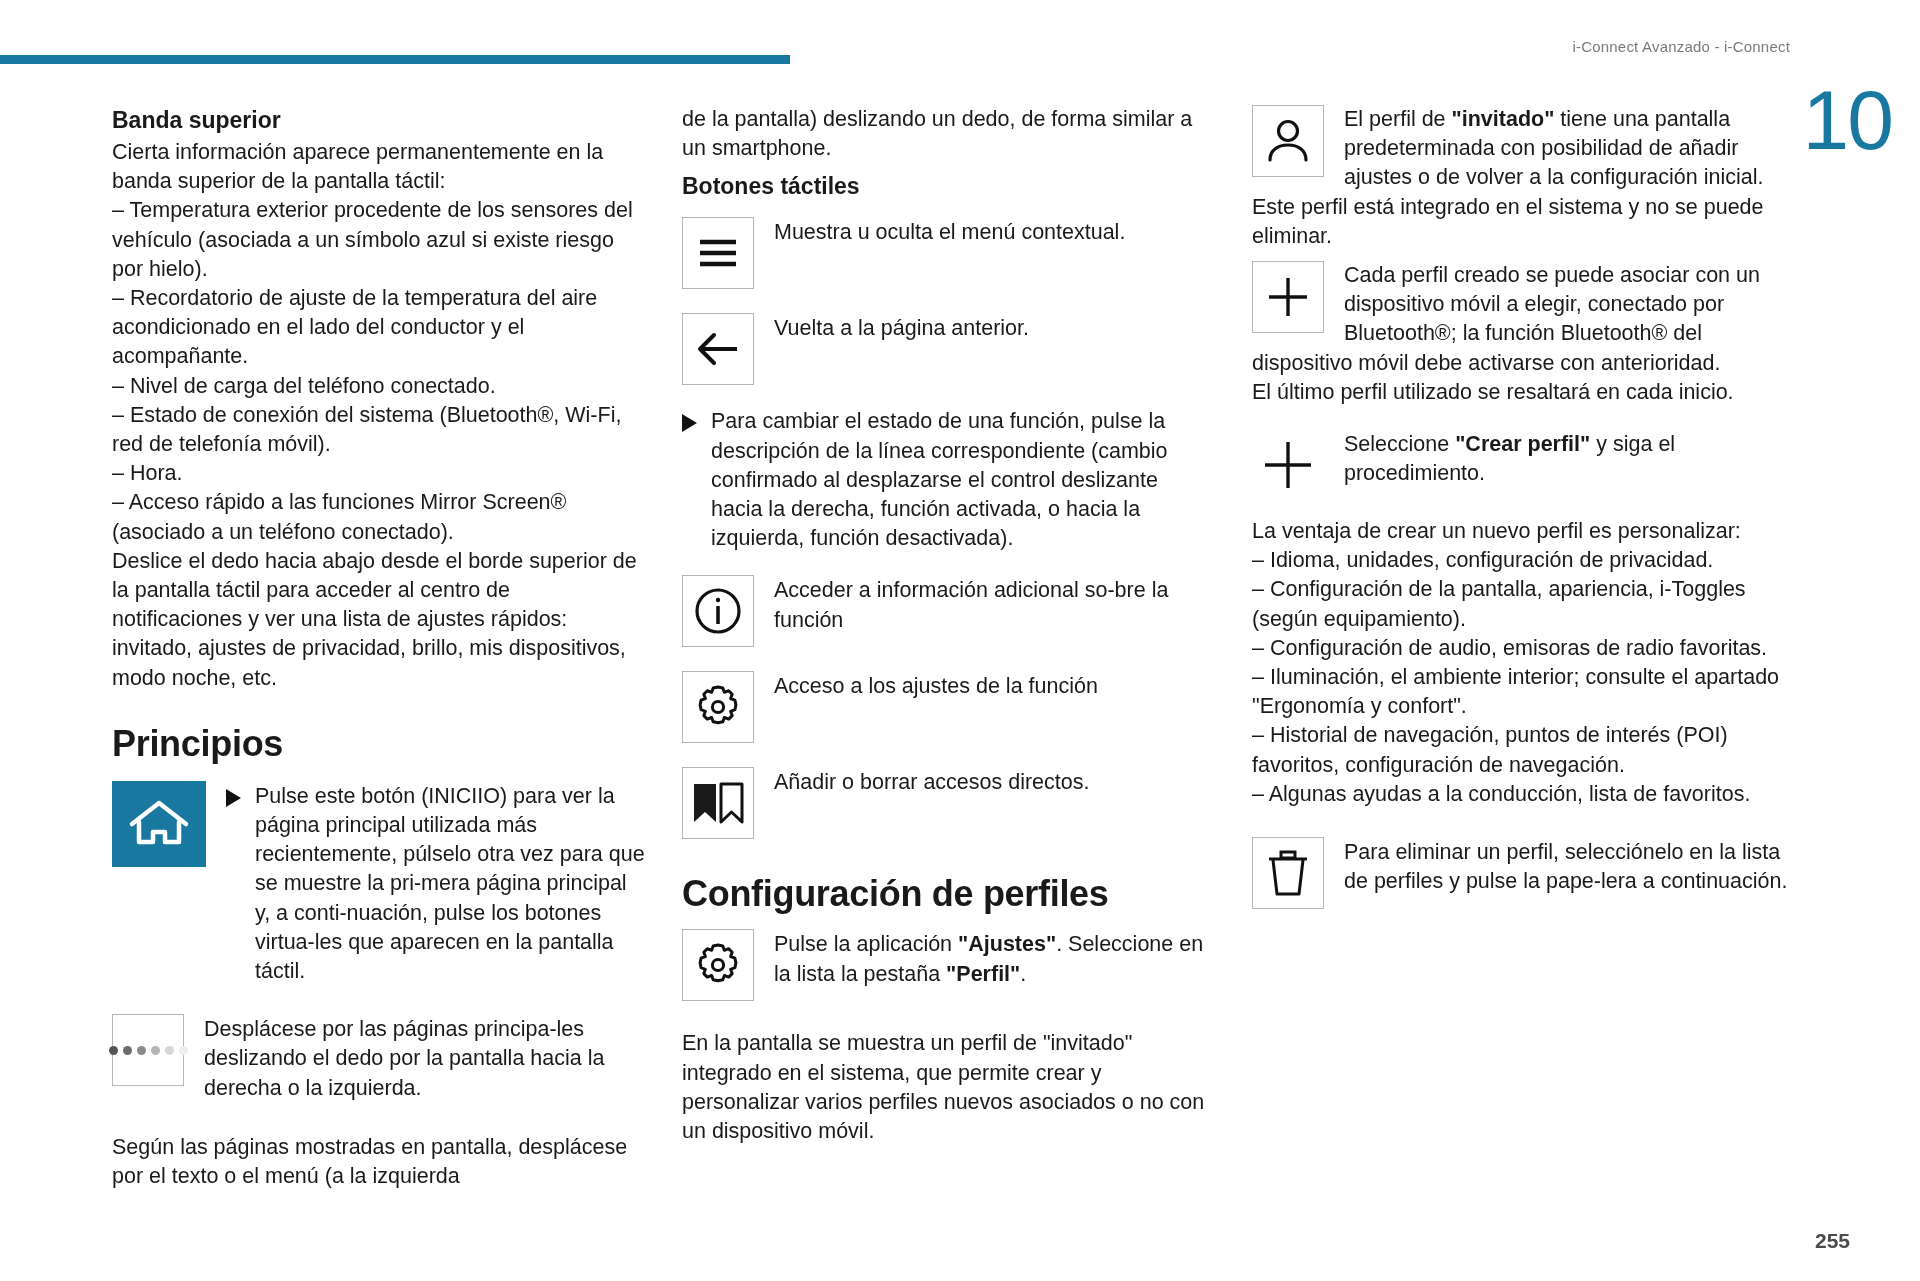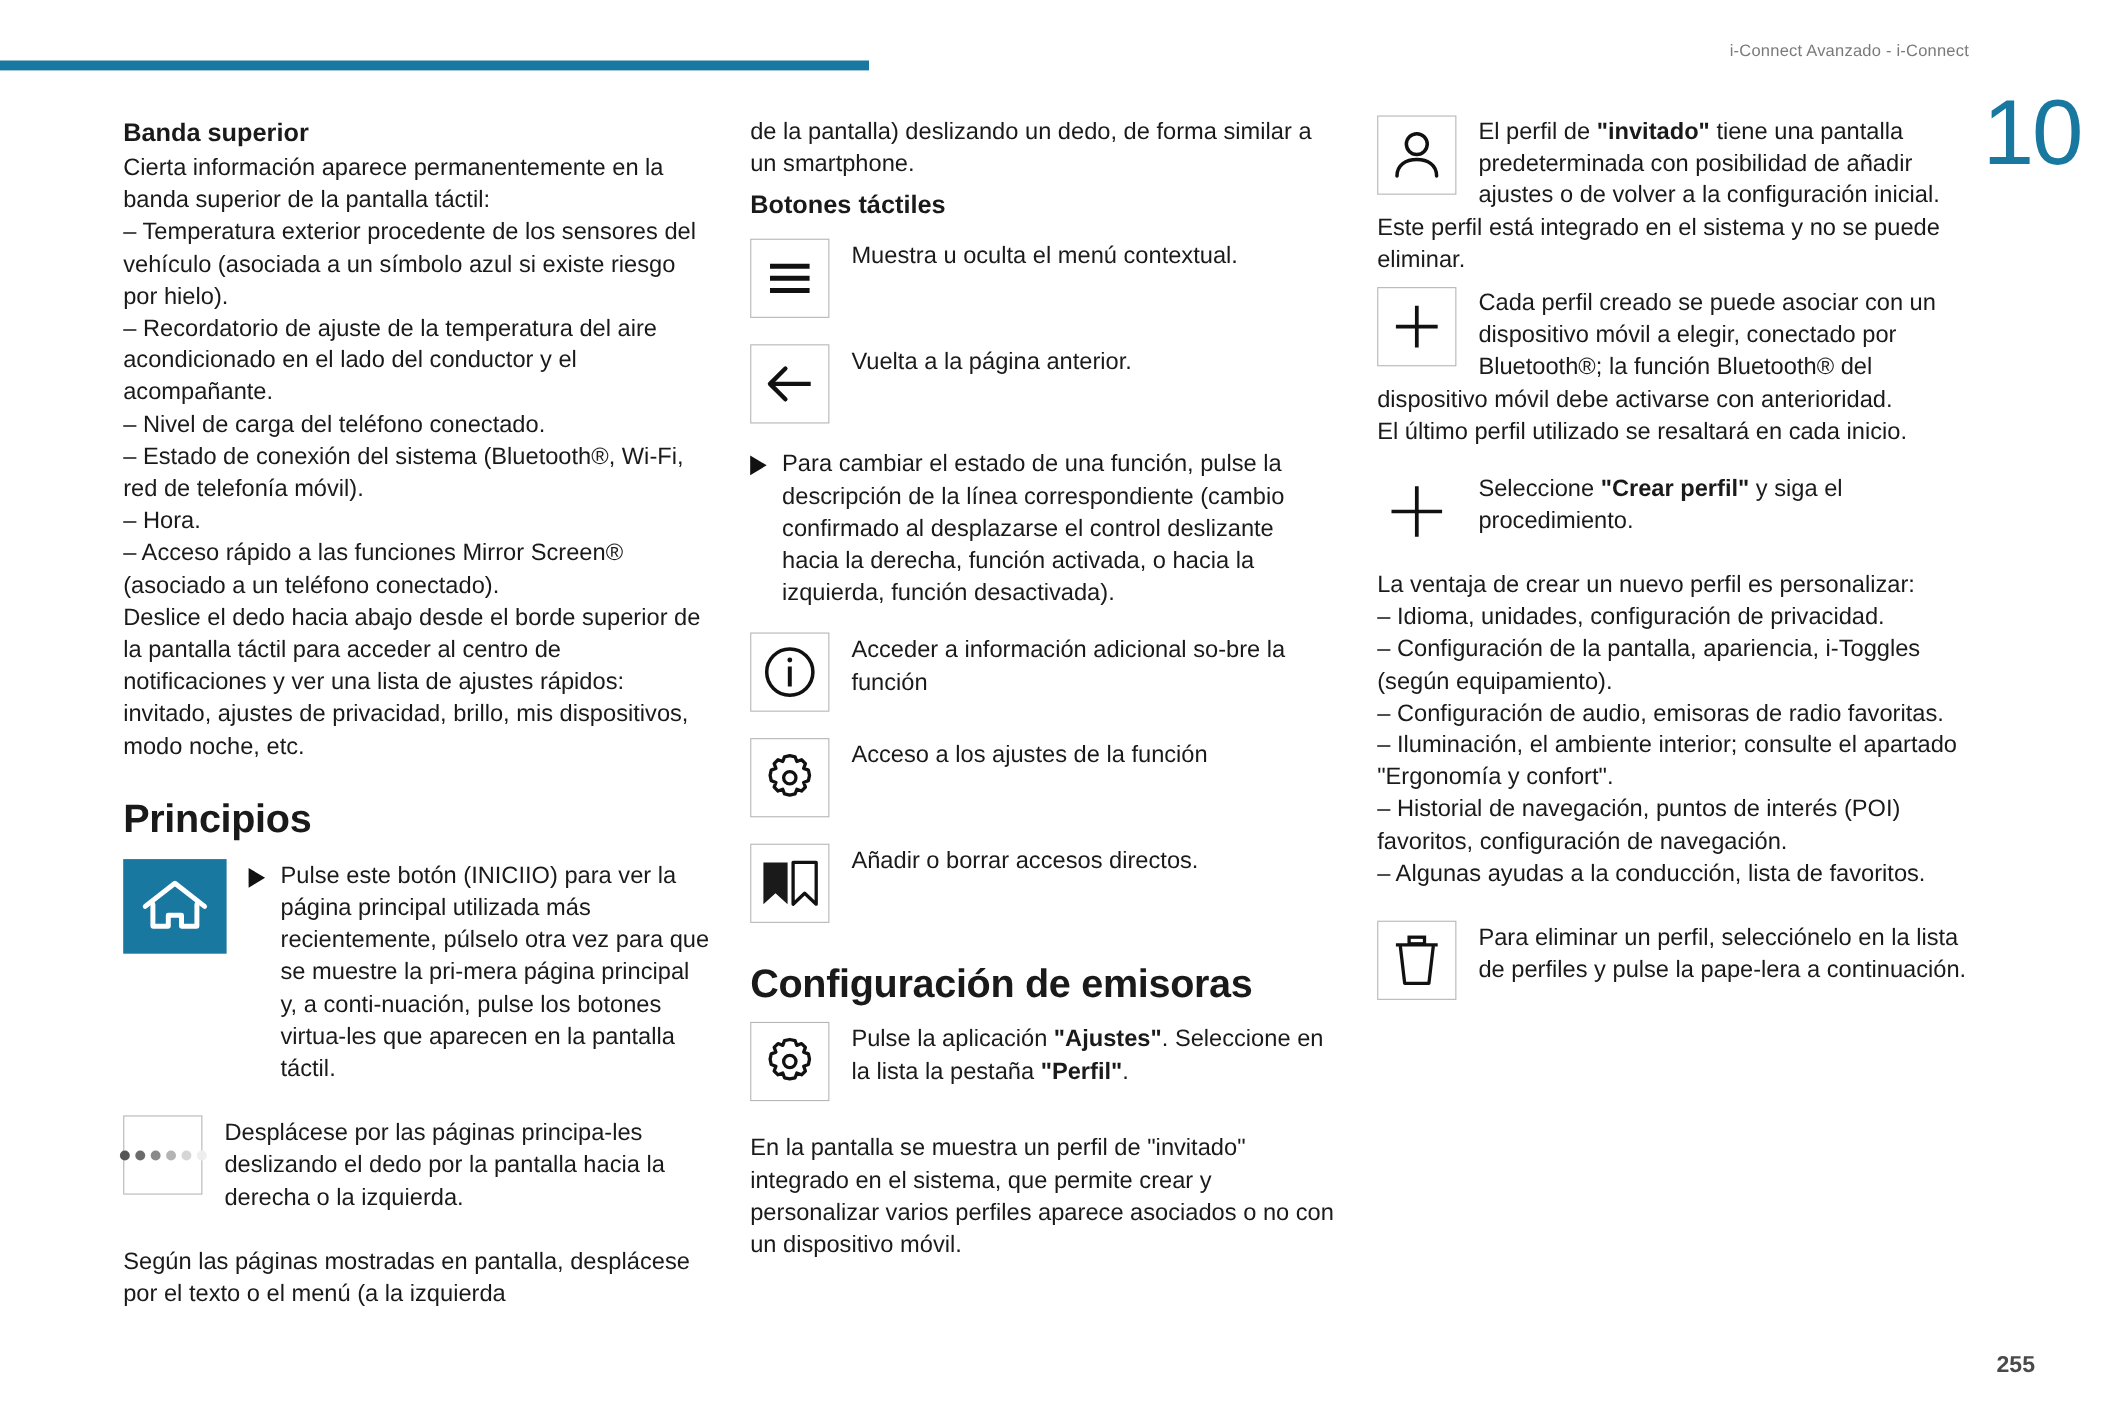--- a/index.html
+++ b/index.html
@@ -256,33 +256,33 @@
     <div class="icon-row tight">
       <div class="icon-box">
         <svg width="56" height="44" viewBox="0 0 56 44" aria-hidden="true">
           <path d="M4 3 L26 3 L26 41 L15 31 L4 41 Z" fill="#1a1a1a"></path>
           <path d="M31 3 L52 3 L52 41 L41.5 31 L31 41 Z" fill="#ffffff" stroke="#111" stroke-width="3" stroke-linejoin="round"></path>
         </svg>
       </div>
       <div class="txt">Añadir o borrar accesos directos.</div>
     </div>
 
-    <div class="h1" style="margin-top:34px; margin-bottom:14px;">Configuración de emisoras</div>
+    <div class="h1" style="margin-top:34px; margin-bottom:14px;">Configuración de perfiles</div>
 
     <div class="icon-row" style="margin-top:6px;">
       <div class="icon-box">
         <svg width="52" height="52" viewBox="0 0 52 52" aria-hidden="true">
           <path d="M26 6 l4.8 1 1.6 4.3 4.3-1.6 3.5 3.5 -1.6 4.3 4.3 1.6 1 4.8 -1 4.8 -4.3 1.6 1.6 4.3 -3.5 3.5 -4.3-1.6 -1.6 4.3 -4.8 1 -4.8-1 -1.6-4.3 -4.3 1.6 -3.5-3.5 1.6-4.3 -4.3-1.6 -1-4.8 1-4.8 4.3-1.6 -1.6-4.3 3.5-3.5 4.3 1.6 1.6-4.3 Z" fill="none" stroke="#111" stroke-width="3" stroke-linejoin="round"></path>
           <circle cx="26" cy="26" r="5.6" fill="none" stroke="#111" stroke-width="3"></circle>
         </svg>
       </div>
       <div class="txt"><span>Pulse la aplicación </span><b>"Ajustes"</b><span>. Seleccione en la lista la pestaña </span><b>"Perfil"</b><span>.</span></div>
     </div>
 
-    <p class="body" style="margin-top:28px;">En la pantalla se muestra un perfil de "invitado" integrado en el sistema, que permite crear y personalizar varios perfiles aparece asociados o no con un dispositivo móvil.</p>
+    <p class="body" style="margin-top:28px;">En la pantalla se muestra un perfil de "invitado" integrado en el sistema, que permite crear y personalizar varios perfiles nuevos asociados o no con un dispositivo móvil.</p>
   </div>
 
   <div class="col col-3">
 
     <div class="flow-block clearfix" style="margin-top:0;">
       <div class="flow-icon">
         <svg width="50" height="50" viewBox="0 0 50 50" aria-hidden="true">
           <circle cx="25" cy="15" r="9.5" fill="none" stroke="#111" stroke-width="3.2"></circle>
           <path d="M7 44 c0-10 8-15 18-15 s18 5 18 15" fill="none" stroke="#111" stroke-width="3.2" stroke-linecap="round"></path>
         </svg>

